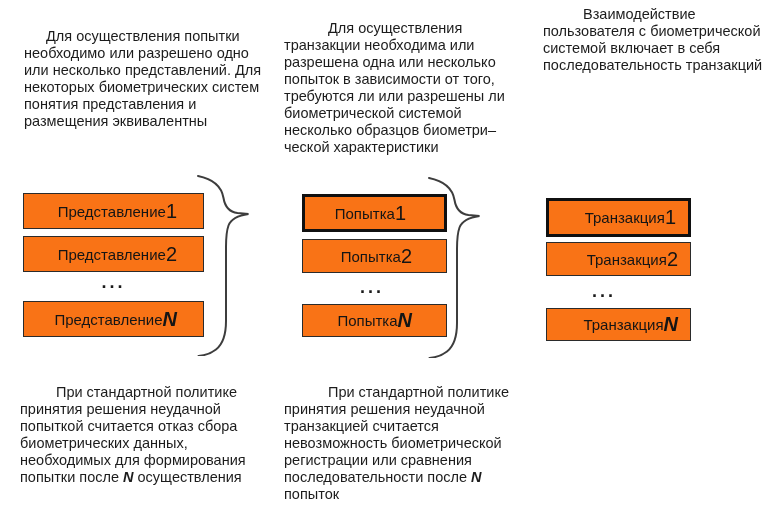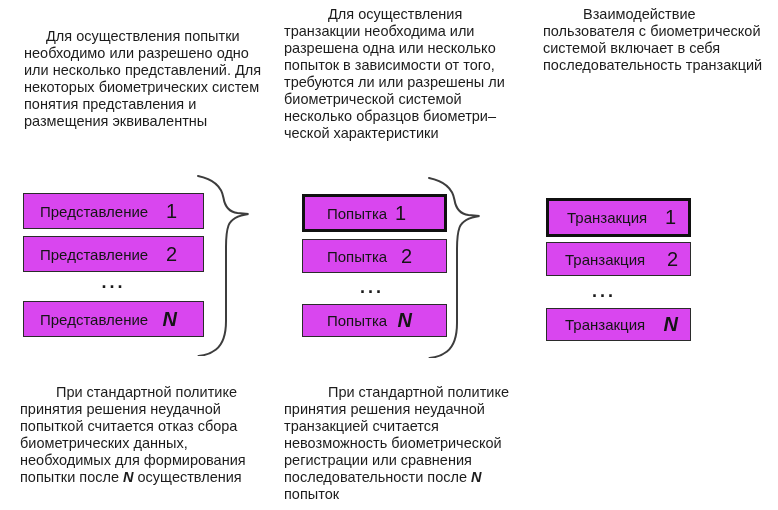--- a/index.html
+++ b/index.html
@@ -13,25 +13,25 @@
   }
   .para{
     position:absolute;
     font-size:14.5px;
     line-height:17px;
     white-space:pre-line;
   }
   .box{
     position:absolute;
     box-sizing:border-box;
-    background:#d946ef;
+    background:#f97316;
     border:1.5px solid #2b2b2b;
     display:flex;
     align-items:center;
-    justify-content:space-between;
+    justify-content:flex-end;
   }
   .box.strong{border:3px solid #101010;}
   .box .lbl{font-size:15px;color:#151515;}
   .box .num{font-size:20px;color:#151515;}
   .box .num.n{font-style:italic;font-weight:bold;}
   .dots{
     position:absolute;
     text-align:center;
     font-weight:bold;
     font-size:18px;
@@ -46,21 +46,21 @@
 <body>
 
 <div class="canvas">
 
   <div class="para" style="left:24px;top:6px;width:255px;text-indent:22px;margin-top:22px;">Для осуществления попытки
 необходимо или разрешено одно
 или несколько представлений. Для
 некоторых биометрических систем
 понятия представления и
 размещения эквивалентны</div>
-  <div class="para" style="left:284px;top:6px;width:252px;text-indent:44px;">Для осуществления
+  <div class="para" style="left:284px;top:20px;width:252px;text-indent:44px;">Для осуществления
 транзакции необходима или
 разрешена одна или несколько
 попыток в зависимости от того,
 требуются ли или разрешены ли
 биометрической системой
 несколько образцов биометри–
 ческой характеристики</div>
   <div class="para" style="left:543px;top:6px;width:240px;text-indent:40px;">Взаимодействие
 пользователя с биометрической
 системой включает в себя

